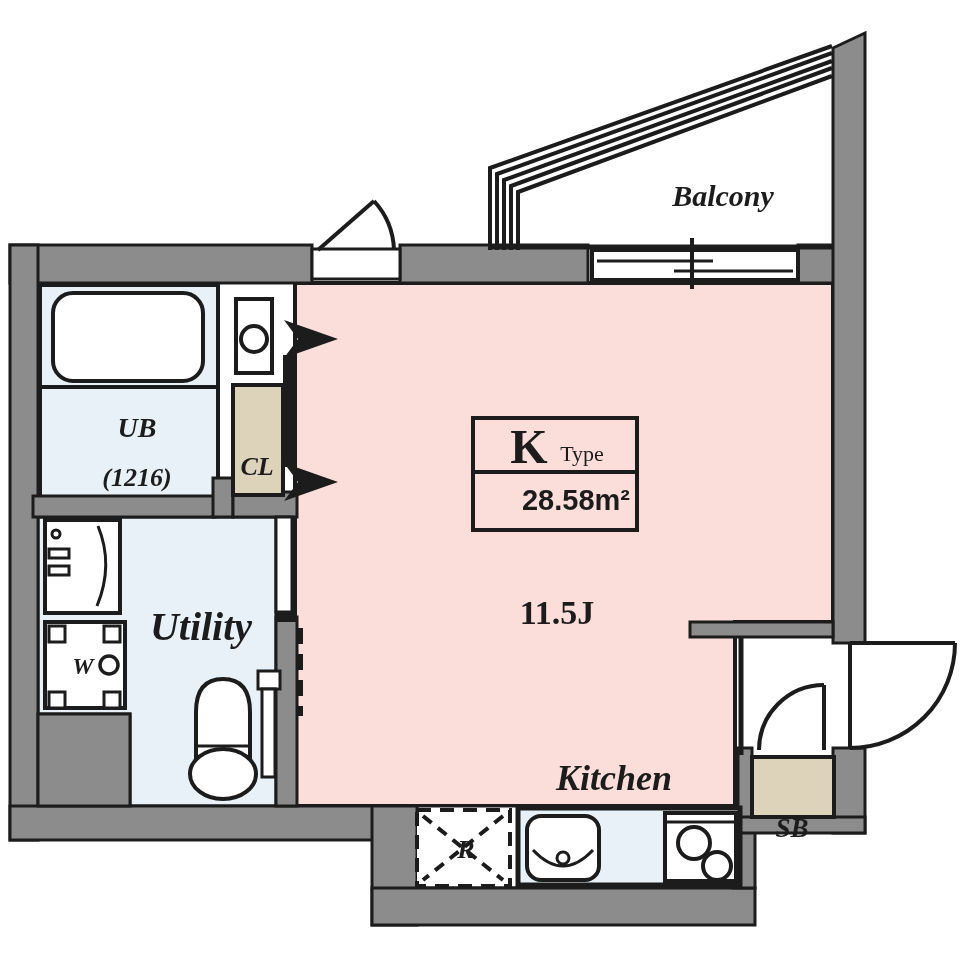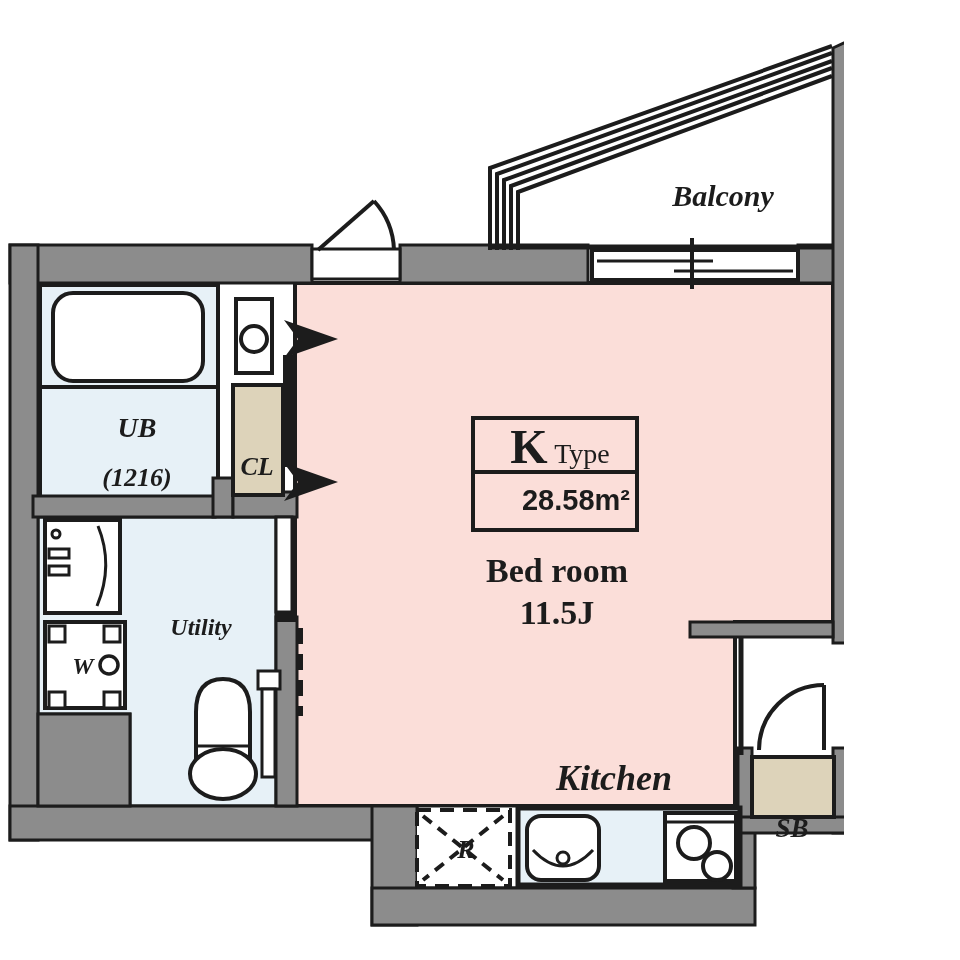--- a/index.html
+++ b/index.html
@@ -5,21 +5,21 @@
   :root{
     --c-wall:#8c8c8c;
     --c-line:#1c1c1c;
     --c-bedroom_floor:#fbded9;
     --c-wet_floor:#e7f1f7;
     --c-storage:#ddd3ba;
     --c-bg:#ffffff;
   }
   html,body{margin:0;padding:0;background:var(--c-bg);}
   .plan{
-    position:relative;width:844px;height:960px;background:var(--c-bg);
+    position:relative;width:960px;height:960px;background:var(--c-bg);
     font-family:"Liberation Serif", serif;overflow:hidden;
   }
   .plan svg{position:absolute;left:0;top:0;}
   .wall{fill:var(--c-wall);stroke:var(--c-line);stroke-width:3;}
   .blk{fill:var(--c-line);stroke:none;}
   .ln{stroke:var(--c-line);fill:none;}
   .wht{fill:#ffffff;stroke:var(--c-line);}
   .floor-bed{fill:var(--c-bedroom_floor);stroke:var(--c-line);stroke-width:4;}
   .floor-wet{fill:var(--c-wet_floor);stroke:var(--c-line);}
   .floor-wht{fill:#ffffff;stroke:var(--c-line);}
@@ -188,29 +188,28 @@
     </g>
   </svg>
 
   <div class="lbl it" style="left:723px;top:196px;font-size:30px;">Balcony</div>
 
   <div class="lbl itb" style="left:137px;top:428px;font-size:28px;">UB</div>
   <div class="lbl it" style="left:137px;top:478px;font-size:26px;">(1216)</div>
 
   <div class="lbl itb" style="left:257px;top:442px;font-size:26px;margin-top:25px;">CL</div>
 
-  <div class="lbl it" style="left:201px;top:627px;font-size:24px;">Utility</div>
+  <div class="lbl it" style="left:201px;top:627px;font-size:40px;">Utility</div>
 
   <div class="lbl itb" style="left:83px;top:666px;font-size:24px;">W</div>
 
-  <div class="lbl rm" style="left:557px;top:571px;font-size:34px;">Bed room</div>
   <div class="lbl rm" style="left:557px;top:613px;font-size:34px;">11.5J</div>
 
   <div class="lbl itb" style="left:614px;top:778px;font-size:36px;">Kitchen</div>
 
   <div class="lbl itb" style="left:466px;top:850px;font-size:26px;">R</div>
 
   <div class="lbl itb" style="left:792px;top:788px;font-size:27px;margin-top:40px;">SB</div>
 
   <div class="lbl" style="left:529px;top:447px;font-size:48px;font-weight:700;">K</div>
-  <div class="lbl" style="left:582px;top:454px;font-size:28px;">Type</div>
+  <div class="lbl" style="left:582px;top:454px;font-size:22px;">Type</div>
   <div class="lbl area-lbl" style="left:576px;top:500px;font-size:29px;">28.58m²</div>
 </div>
 
 </body></html>

